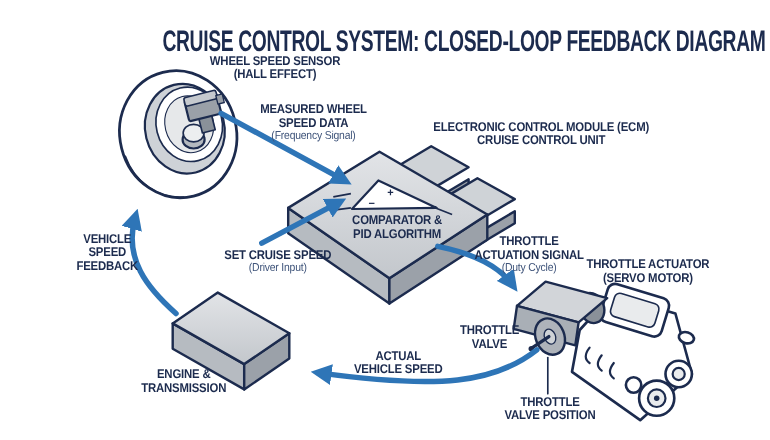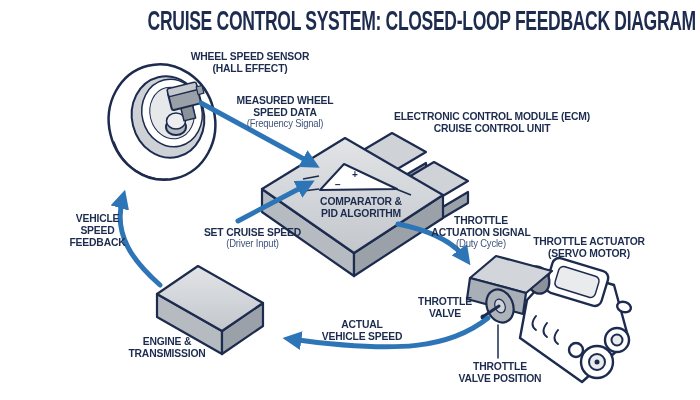--- a/index.html
+++ b/index.html
@@ -1,21 +1,21 @@
 <!DOCTYPE html>
 <html><head>
 <meta charset="utf-8">
 <style>
   html,body { margin:0; padding:0; background:#ffffff; }
   #stage {
     position:relative; width:700px; height:400px; background:#ffffff;
     overflow:hidden; font-family:"Liberation Sans", sans-serif;
   }
   #stage svg { position:absolute; left:0; top:0; }
-  .title-wrap { position:absolute; left:0; top:6px; width:700px; }
+  .title-wrap { position:absolute; left:0; top:22px; width:700px; }
   .title {
     display:inline-block; font-size:27px; font-weight:bold; color:#1c2b4e;
     letter-spacing:-0.5px; white-space:nowrap;
     transform:scaleX(0.65); transform-origin:50% 0;
   }
   .lbl {
     position:absolute; text-align:center; color:#1c2b4e;
     transform:scaleX(0.9); transform-origin:50% 0;
   }
   .lbl .b {

